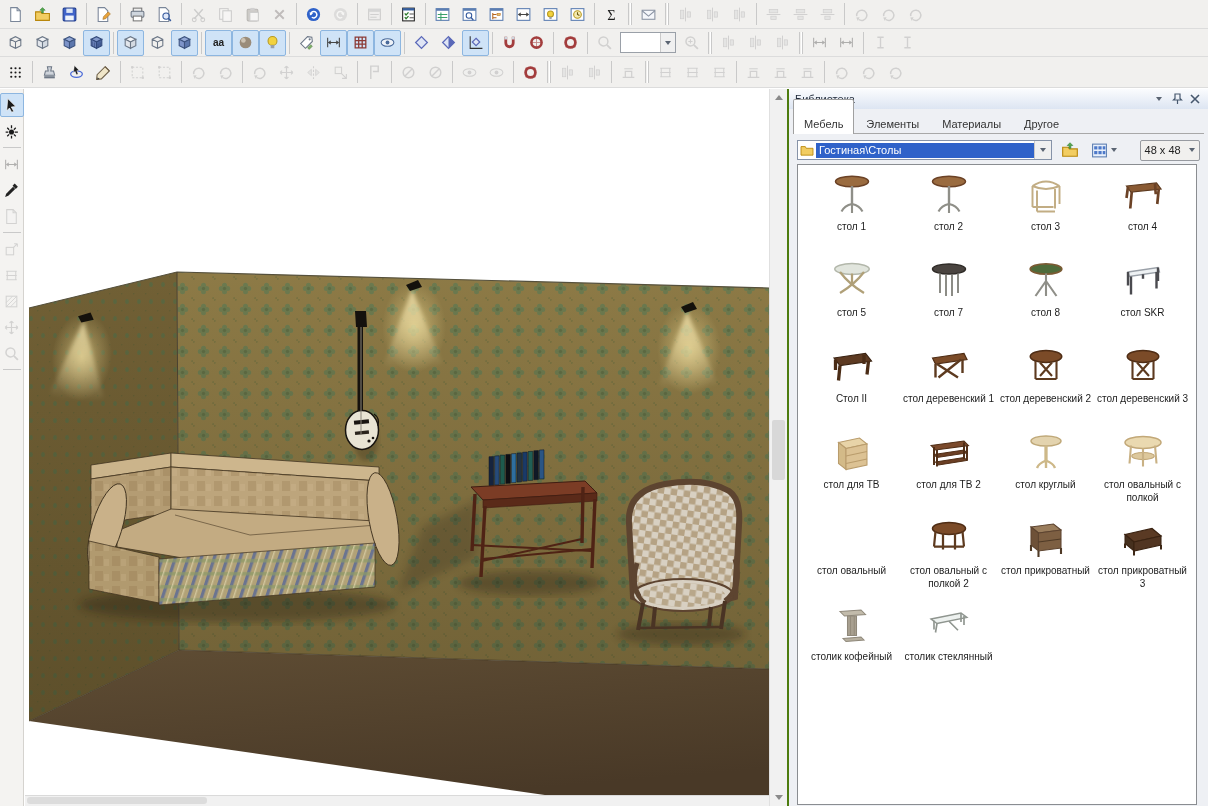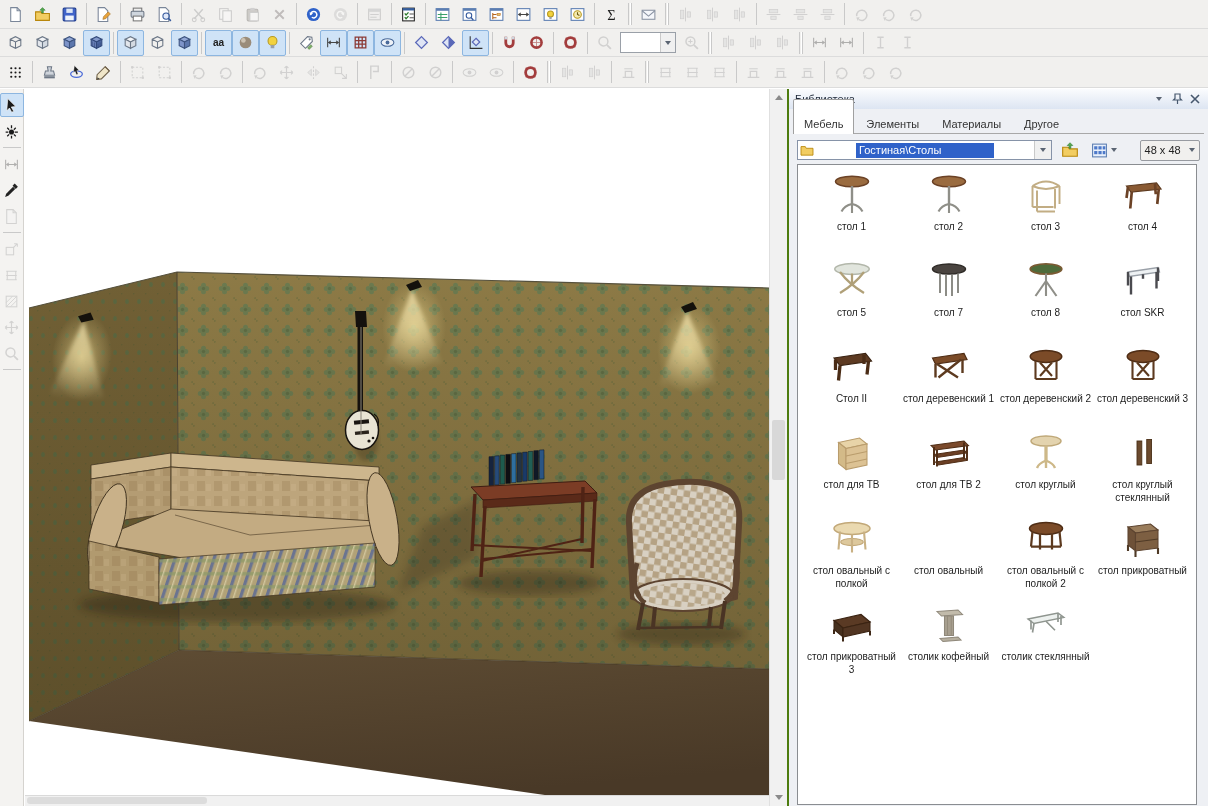--- a/index.html
+++ b/index.html
@@ -32,21 +32,21 @@
   #vthumb{position:absolute;left:2px;top:331px;width:13px;height:60px;background:#d8d8d8;border-radius:2px;}
   
   #panel{position:absolute;left:787px;top:0;width:421px;bottom:0;background:#eef0f4;border-left:2px solid #4d7c0f;box-sizing:border-box;}
   #panel-header{position:absolute;top:0;left:0;right:0;height:20px;background:linear-gradient(#fbfcfe,#dde5f2);display:flex;align-items:center;padding:0 6px;box-sizing:border-box;}
   #panel-title{flex:1;font-size:11px;color:#1f2a3a;}
   .hd-ico{width:14px;height:14px;display:flex;align-items:center;justify-content:center;margin-left:4px;color:#47586e;}
   #tabs{position:absolute;top:22px;left:4px;right:4px;height:22px;display:flex;align-items:flex-end;border-bottom:1px solid #a8a8a8;}
   .tab{font-size:11px;color:#333;padding:18px 10px 3px;border:1px solid transparent;border-bottom:none;margin-right:1px;background:transparent;border-radius:2px 2px 0 0;}
   .tab.active{background:#fff;border-color:#a0a0a0;position:relative;top:1px;padding-bottom:4px;}
   #libtools{position:absolute;top:48px;left:8px;right:8px;height:26px;display:flex;align-items:center;}
-  #path-combo{width:265px;height:20px;border:1px solid #8693a8;background:#fff;display:flex;align-items:center;box-sizing:border-box;gap:40px;}
+  #path-combo{width:265px;height:20px;border:1px solid #8693a8;background:#fff;display:flex;align-items:center;box-sizing:border-box;}
   #path-folder{width:18px;height:100%;display:flex;align-items:center;justify-content:center;background:#fff;}
   #path-text{flex:1;height:15px;margin:2px 0;background:#2f62c9;color:#fff;font-size:11px;line-height:15px;padding-left:3px;white-space:nowrap;overflow:hidden;}
   #path-drop{width:16px;height:100%;background:#f0f0f0;border-left:1px solid #c9c9c9;display:flex;align-items:center;justify-content:center;}
   .flatbtn{height:22px;display:flex;align-items:center;justify-content:center;margin-left:6px;padding:0 2px;border:1px solid transparent;border-radius:2px;}
   #size-combo{margin-left:20px;width:62px;height:21px;background:#f1f0ee;border:1px solid #979aa0;display:flex;align-items:center;box-sizing:border-box;border-radius:2px;}
   #size-text{flex:1;text-align:center;font-size:11px;color:#222;}
   #size-drop{width:15px;display:flex;align-items:center;justify-content:center;}
   #libscroll{position:absolute;top:75px;left:8px;right:11px;bottom:1px;background:#fff;border:1px solid #8a8d91;overflow:hidden;}
   #libGrid{display:grid;grid-template-columns:repeat(4,97px);grid-auto-rows:86px;padding-top:6px;justify-content:center;}
   .lib-item{display:flex;flex-direction:column;align-items:center;}
@@ -1325,26 +1325,20 @@
               <div class="lib-cap">стол для ТВ 2</div>
             </div>
             <div class="lib-item">
               <svg class="lib-thumb" viewBox="0 0 32 32">
                 <use href="#tt-round-cream" xlink:href="#tt-round-cream"></use>
               </svg>
               <div class="lib-cap">стол круглый</div>
             </div>
             <div class="lib-item">
               <svg class="lib-thumb" viewBox="0 0 32 32">
-                <use href="#tt-two-legs" xlink:href="#tt-two-legs"></use>
-              </svg>
-              <div class="lib-cap">стол круглый стеклянный</div>
-            </div>
-            <div class="lib-item">
-              <svg class="lib-thumb" viewBox="0 0 32 32">
                 <use href="#tt-oval-cream" xlink:href="#tt-oval-cream"></use>
               </svg>
               <div class="lib-cap">стол овальный с полкой</div>
             </div>
             <div class="lib-item">
               <svg class="lib-thumb" viewBox="0 0 32 32">
                 <use href="#tt-blank" xlink:href="#tt-blank"></use>
               </svg>
               <div class="lib-cap">стол овальный</div>
             </div>

